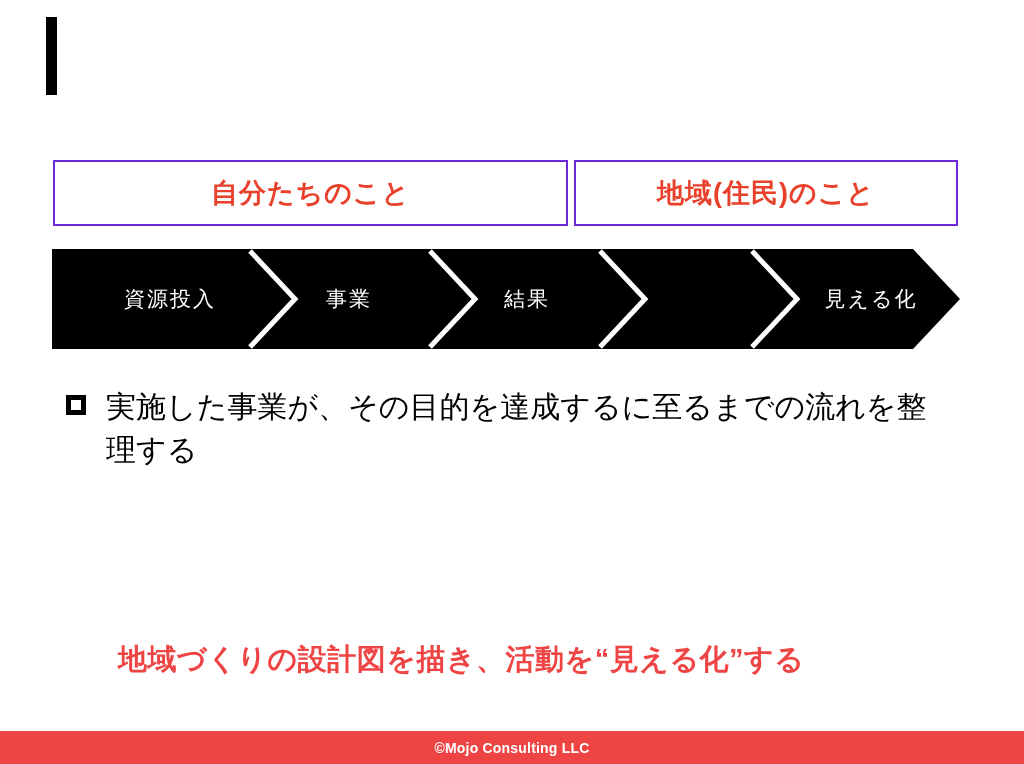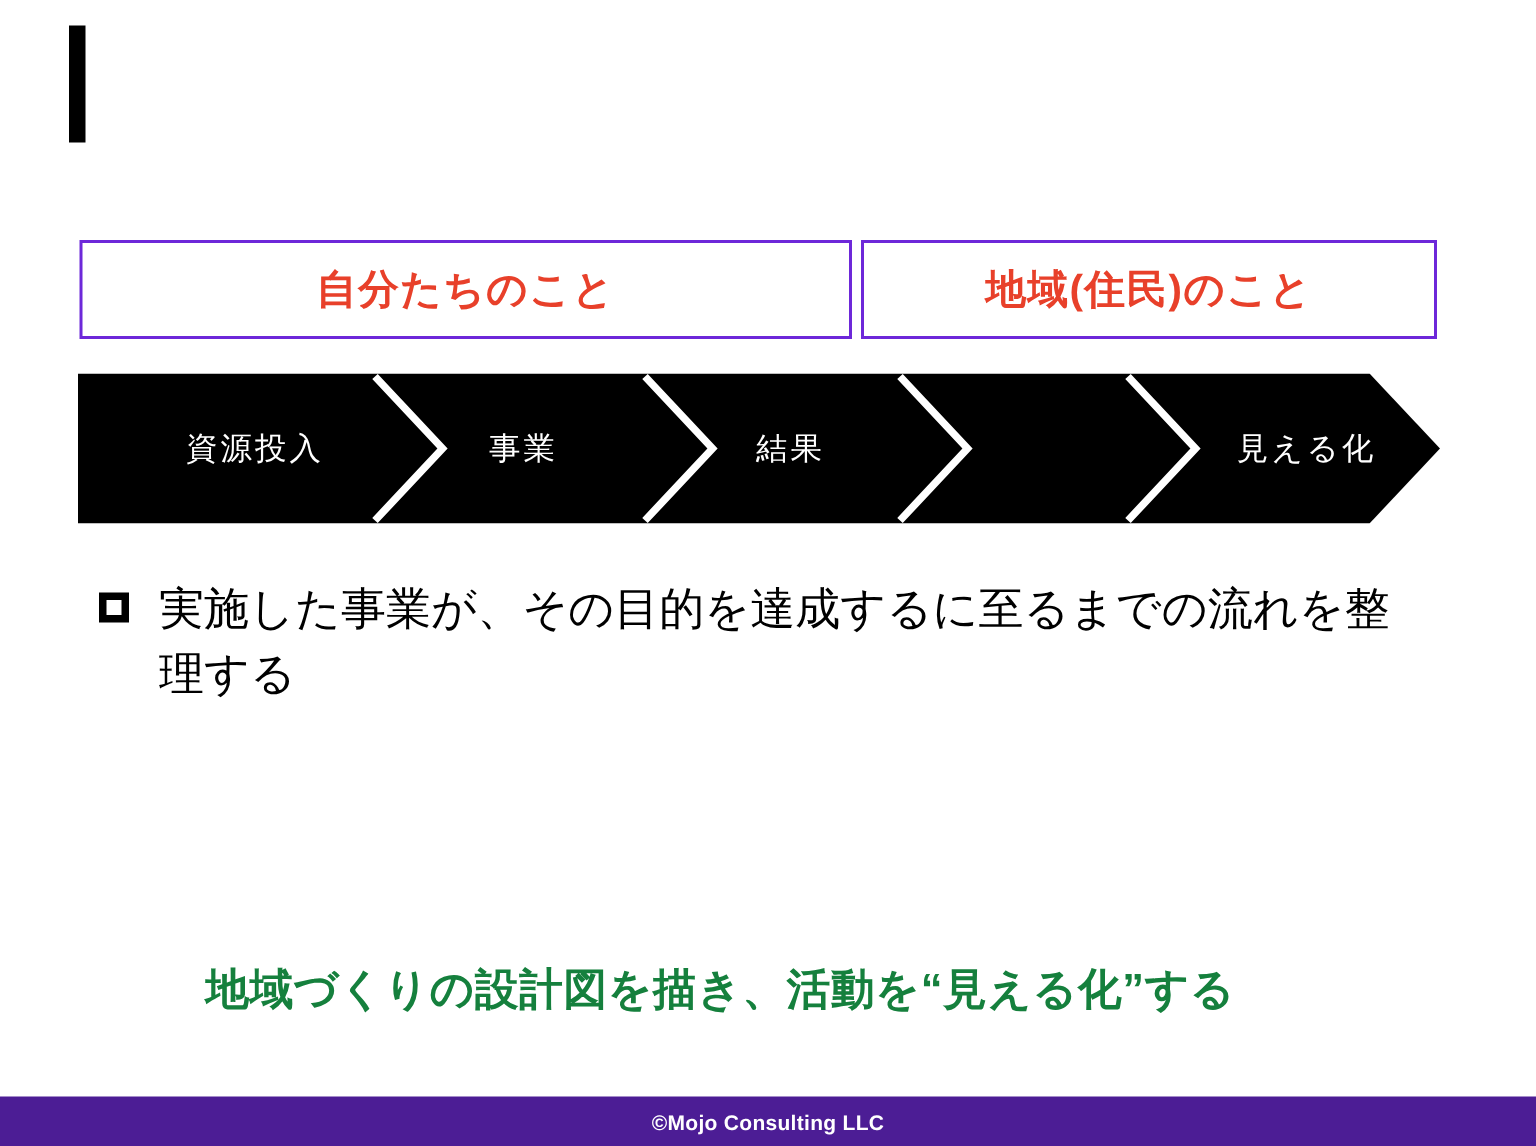--- a/index.html
+++ b/index.html
@@ -129,34 +129,33 @@
     max-width: 830px;
   }
 
   
   #conclusion-line {
     position: absolute;
     left: 118px;
     top: 640px;
     font-size: 29px;
     font-weight: 700;
-    color: #15803d;
+    color: #ef4444;
     letter-spacing: 0.5px;
     white-space: nowrap;
-    margin-left: 19px;
   }
 
   
   #footer-bar {
     position: absolute;
     left: 0;
     bottom: 0;
     width: 1024px;
     height: 33px;
-    background: #4c1d95;
+    background: #ef4444;
     display: flex;
     align-items: center;
     justify-content: center;
   }
   #footer-text {
     color: #ffffff;
     font-size: 14px;
     font-weight: 700;
     letter-spacing: 0.2px;
   }

